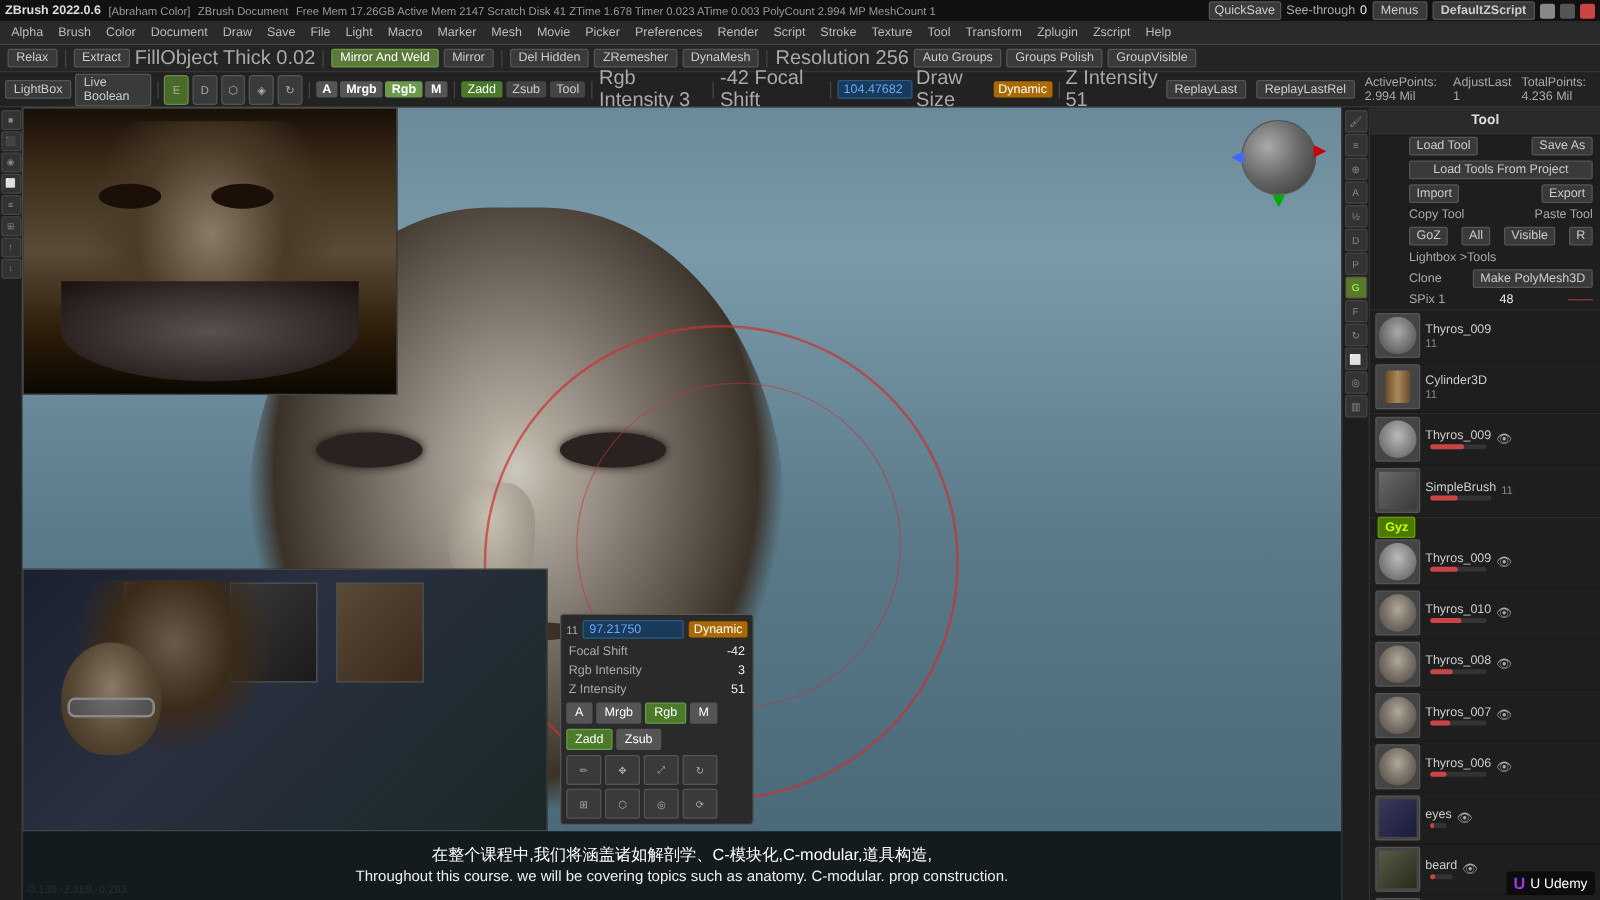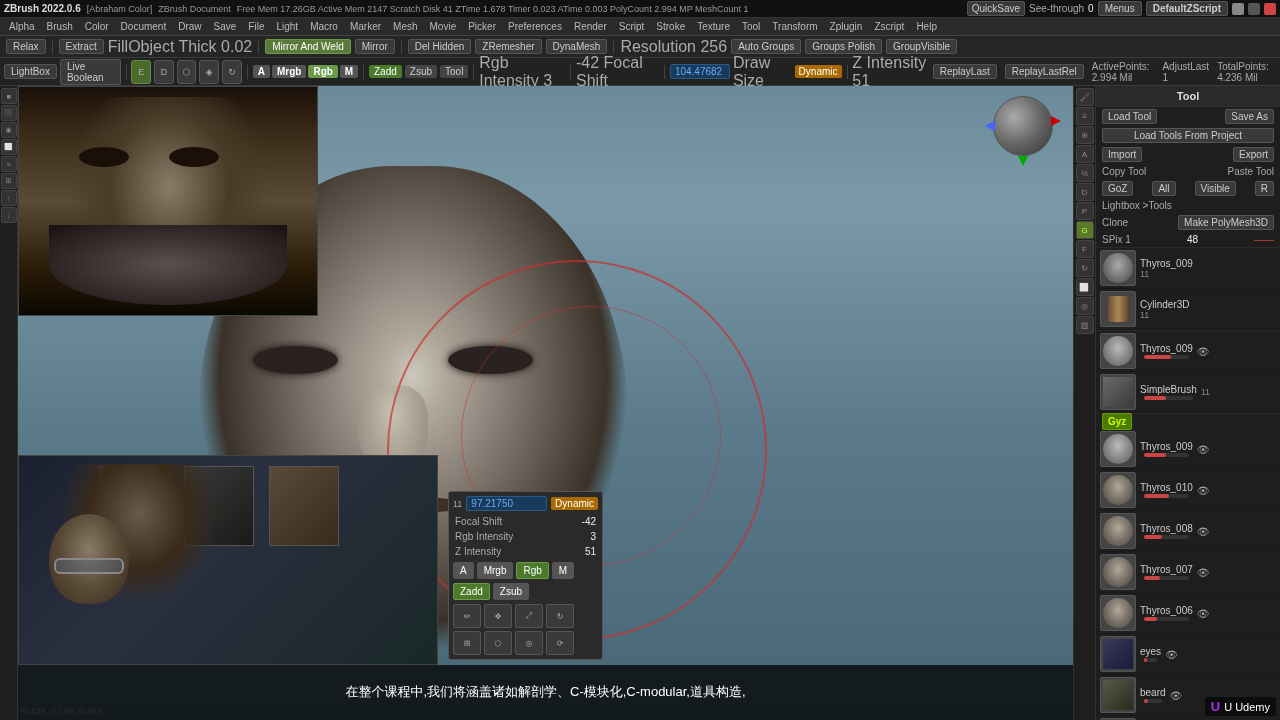--- a/index.html
+++ b/index.html
@@ -375,21 +375,21 @@
       padding: 4px 8px;
       border-bottom: 1px solid #333;
       font-size: 11px; color: #ddd; font-weight: bold;
       text-align: center;
     }
     .frp-section {
       border-bottom: 1px solid #2a2a2a;
     }
     .frp-row {
       display: flex; align-items: center; padding: 2px 6px;
-      justify-content: space-between; gap: 4px;
+      justify-content: space-between; gap: 4px; margin-left: 25px;
     }
     .frp-label { color: #aaa; font-size: 10px; }
     .frp-val { color: #eee; font-size: 10px; }
     .frp-btn {
       padding: 1px 5px; border-radius: 2px; cursor: pointer; font-size: 10px;
       background: #3a3a3a; color: #ccc; border: 1px solid #555;
     }
     .frp-item-row {
       display: flex; align-items: center; gap: 4px; padding: 2px 4px;
       border-bottom: 1px solid #1a1a1a; cursor: pointer;
@@ -643,20 +643,21 @@
       <div class="popup-icons" style="margin-top:3px;">
         <div class="popup-icon">⊞</div>
         <div class="popup-icon">⬡</div>
         <div class="popup-icon">◎</div>
         <div class="popup-icon">⟳</div>
       </div>
     </div>
 
     <div id="subtitles">
       <div class="subtitle-cn">在整个课程中,我们将涵盖诸如解剖学、C-模块化,C-modular,道具构造,</div>
+      <div class="subtitle-en">Throughout this course. we will be covering topics such as anatomy. C-modular. prop construction.</div>
     </div>
   </div>
 
   <div id="right-icon-col">
     <div class="r-icon">🖌</div>
     <div class="r-icon">≡</div>
     <div class="r-icon">⊕</div>
     <div class="r-icon">A</div>
     <div class="r-icon">½</div>
     <div class="r-icon">D</div>

